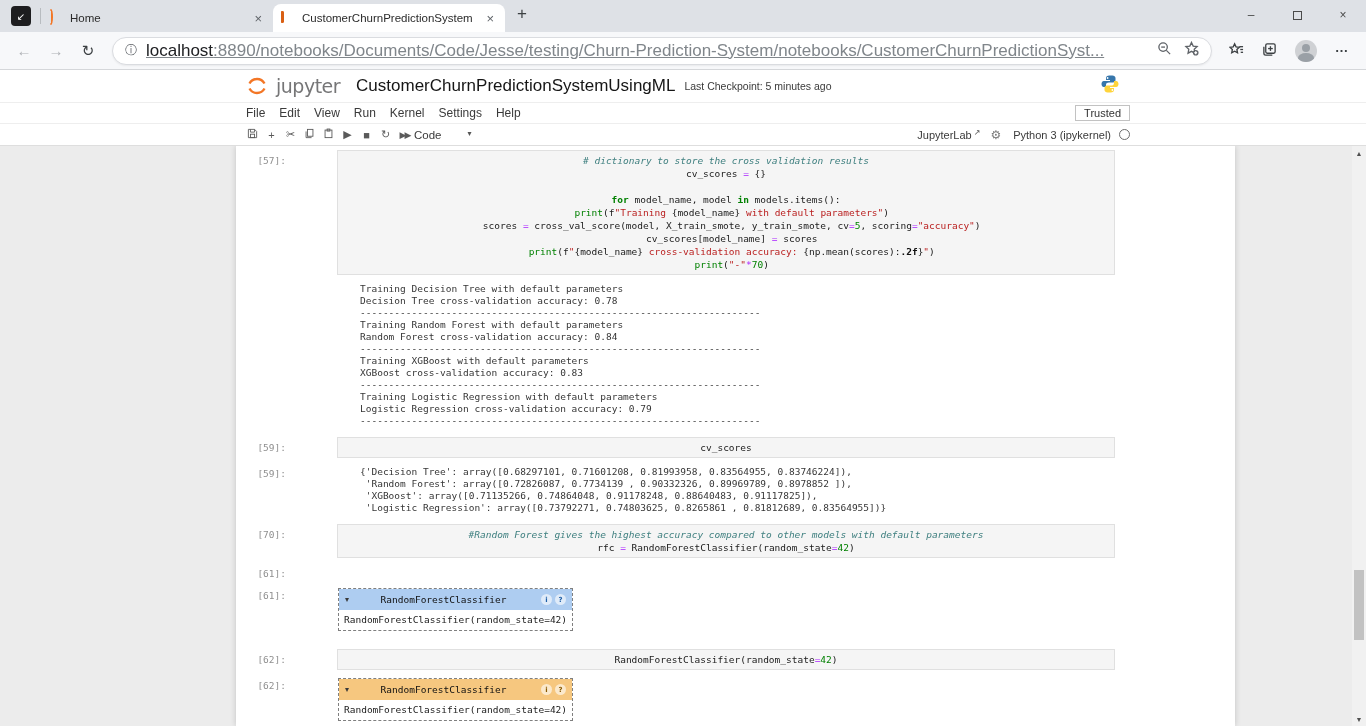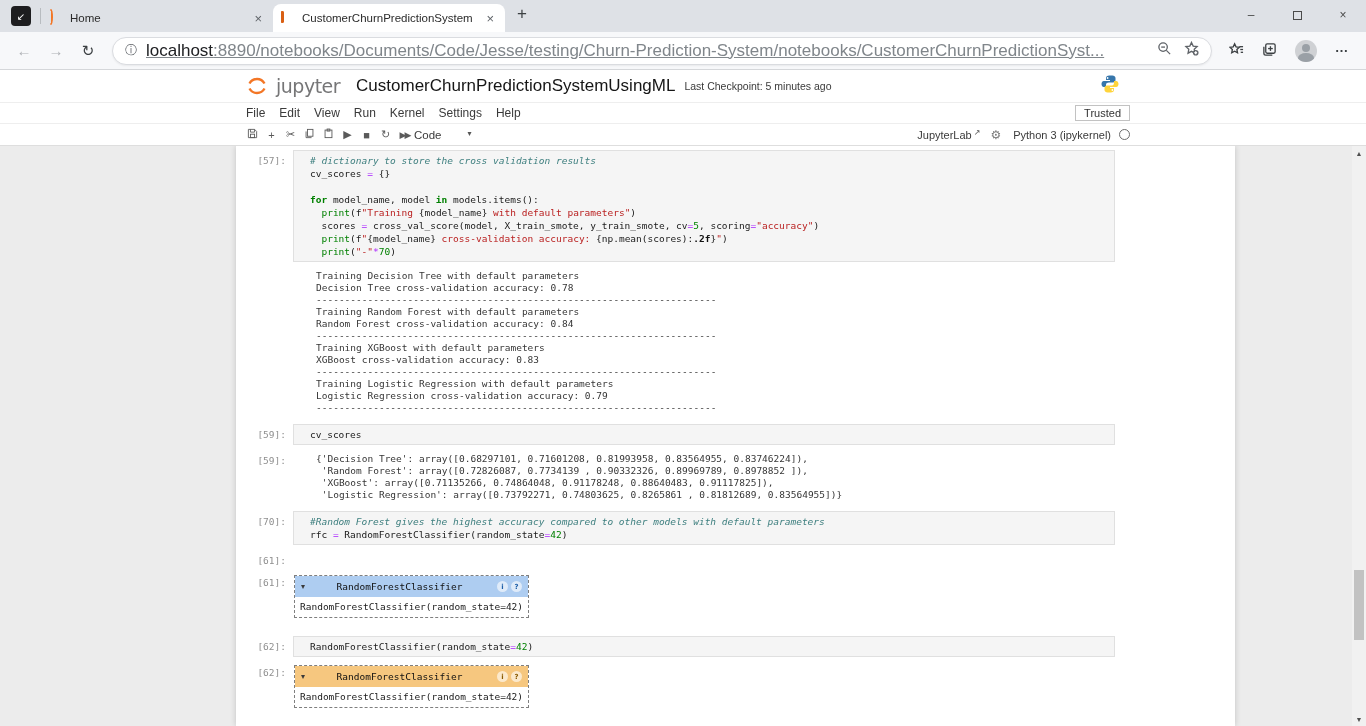--- a/index.html
+++ b/index.html
@@ -81,25 +81,25 @@
   .jlab-link { font-size:11px; color:#3a3a3a; }
   .ext { font-size:8px; color:#555; margin:0 10px 4px 2px; }
   .gear { color:#7a7a7a; font-size:12px; margin-right:12px; }
   .kernel-name { font-size:11px; color:#3a3a3a; margin-right:8px; }
   .kstatus { width:11px; height:11px; border:1px solid #6d6d6d; border-radius:50%; }
 
   
   .content { position:relative; height:580px; background:#ececec; overflow:hidden; }
   .panel { position:absolute; left:236px; top:0; bottom:0; width:999px; background:#fff;
     box-shadow:0 0 6px rgba(0,0,0,.18); padding-top:4px; overflow:hidden; }
-  .cellrow { display:flex; }
+  .cellrow { display:flex;gap:44px; }
   .prompt { width:57px; flex:0 0 auto; text-align:right; padding:4px 7px 0 0;
     font:9.5px/13px "DejaVu Sans Mono","Liberation Mono",monospace; color:#8f8f8f; }
   .cellbody { flex:1; margin-right:120px; min-width:0; }
-  .inputbox { background:#f5f5f5; border:1px solid #e0e0e0; padding:3px 16px; }
+  .inputbox { background:#f5f5f5; border:1px solid #e0e0e0; padding:3px 16px;text-align:center; }
   .codeline { font:9.5px/13px "DejaVu Sans Mono","Liberation Mono",monospace;
     color:#1a1a1a; white-space:pre; }
   .cellrow.input { margin-bottom:5px; }
   .tk-com { color:#408080; font-style:italic; }
   .tk-kw  { color:#008000; font-weight:bold; }
   .tk-bi  { color:#008000; }
   .tk-str { color:#ba2121; }
   .tk-num { color:#008000; }
   .tk-op  { color:#aa22ff; }
   .tk-fmt { color:#111; font-weight:bold; }
@@ -274,20 +274,21 @@
         <div class="cellrow input">
           <div class="prompt">[57]:</div>
           <div class="cellbody">
             <div class="inputbox">
               <div class="codeline"><span class="tk-com"># dictionary to store the cross validation results</span></div>
               <div class="codeline"><span>cv_scores </span><span class="tk-op">=</span><span> {}</span></div>
               <div class="codeline">&nbsp;</div>
               <div class="codeline"><span class="tk-kw">for</span><span> model_name, model </span><span class="tk-kw">in</span><span> models.items():</span></div>
               <div class="codeline"><span>  </span><span class="tk-bi">print</span><span>(f</span><span class="tk-str">"Training </span><span>{model_name}</span><span class="tk-str"> with default parameters"</span><span>)</span></div>
               <div class="codeline"><span>  scores </span><span class="tk-op">=</span><span> cross_val_score(model, X_train_smote, y_train_smote, cv</span><span class="tk-op">=</span><span class="tk-num">5</span><span>, scoring</span><span class="tk-op">=</span><span class="tk-str">"accuracy"</span><span>)</span></div>
+              <div class="codeline"><span>  cv_scores[model_name] </span><span class="tk-op">=</span><span> scores</span></div>
               <div class="codeline"><span>  </span><span class="tk-bi">print</span><span>(f</span><span class="tk-str">"</span><span>{model_name}</span><span class="tk-str"> cross-validation accuracy: </span><span>{np.mean(scores):</span><span class="tk-fmt">.2f</span><span>}</span><span class="tk-str">"</span><span>)</span></div>
               <div class="codeline"><span>  </span><span class="tk-bi">print</span><span>(</span><span class="tk-str">"-"</span><span class="tk-op">*</span><span class="tk-num">70</span><span>)</span></div>
             </div>
           </div>
         </div>
         <div class="cellrow output">
           <div class="prompt"></div>
           <div class="cellbody">
             <pre class="outtext">Training Decision Tree with default parameters
 Decision Tree cross-validation accuracy: 0.78

